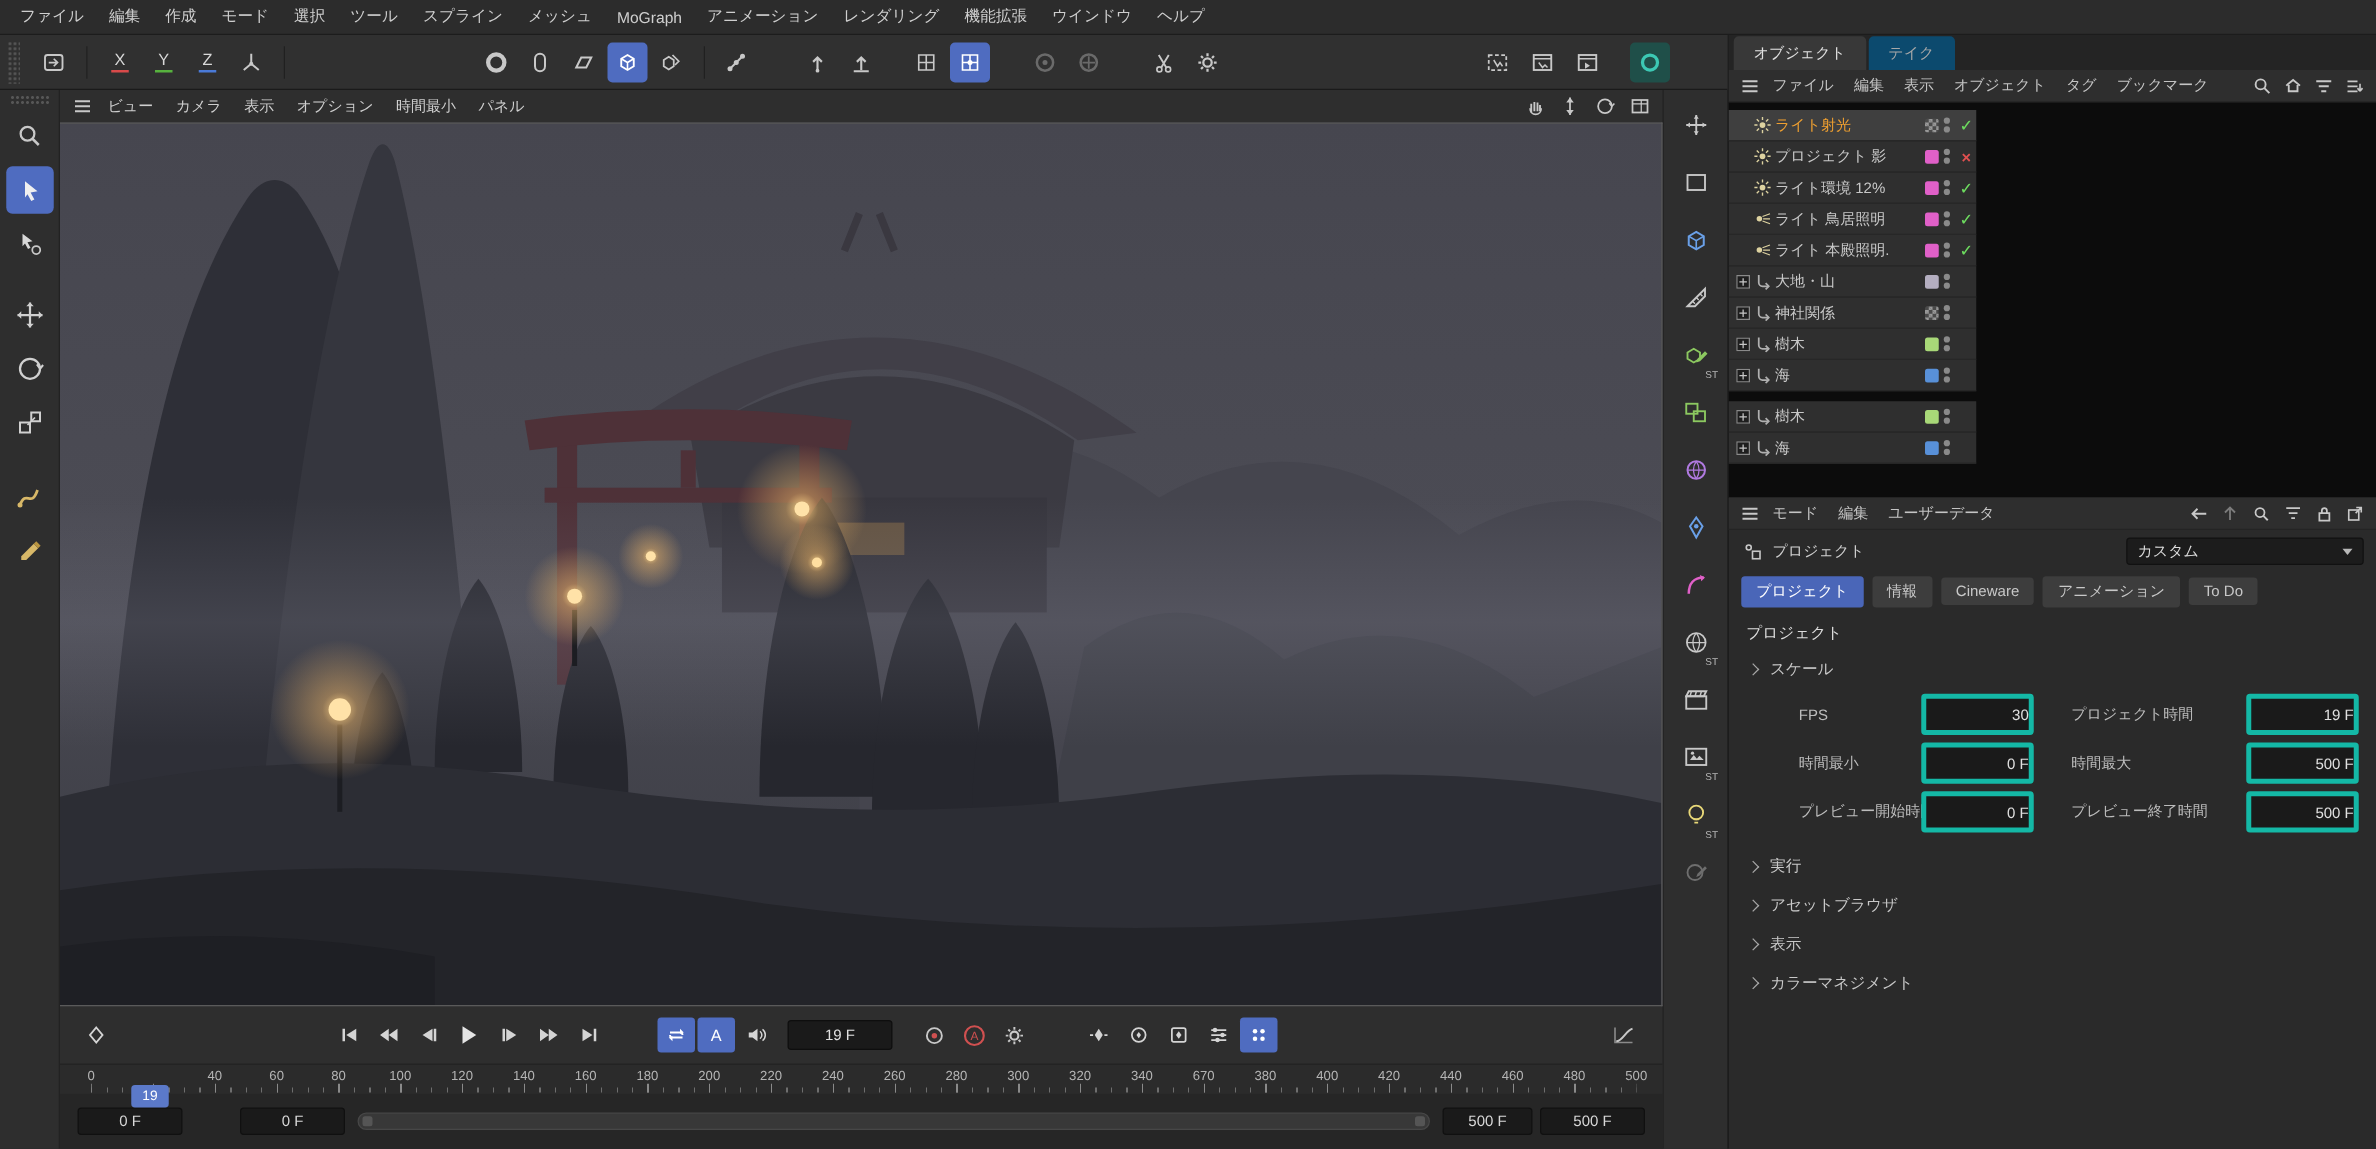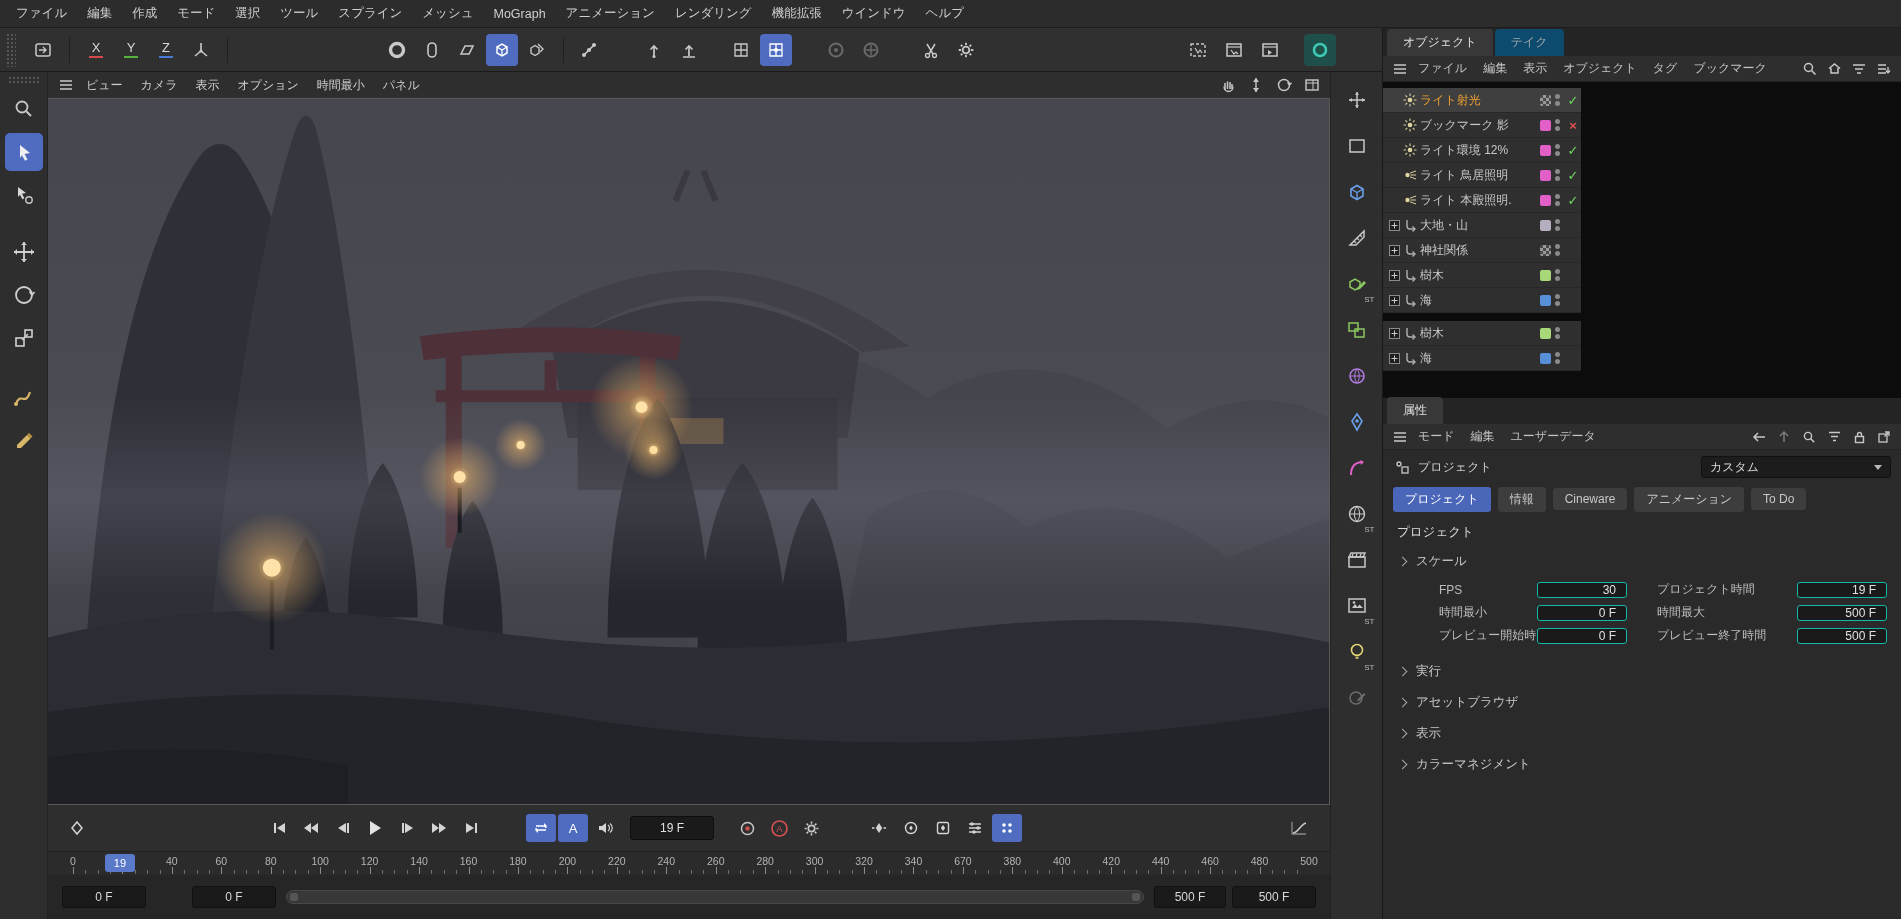--- a/index.html
+++ b/index.html
@@ -32,21 +32,21 @@
   .vp-canvas{height:707px;border:1px solid #5a5a5a;border-left:none;position:relative;overflow:hidden;background:#3c3d45}
   .scene{width:100%;height:100%;display:block}
   .transport{height:46px;background:#2e2e2e;display:flex;align-items:center;padding:0 14px}
   .tp{width:30px;height:28px;border-radius:3px;display:flex;align-items:center;justify-content:center;margin-right:2px}
   .tp.active{background:#4f6cc0}
   .frame-field{width:84px;height:24px;background:#1a1a1a;border:1px solid #0e0e0e;border-radius:3px;color:#e0e0e0;display:flex;align-items:center;justify-content:center;margin-left:8px}
   .ruler{position:relative;height:24px;background:#2b2b2b;border-top:1px solid #232323}
   .tick-label{position:absolute;top:3px;transform:translateX(-50%);font-size:10.5px;color:#b4b4b4}
   .ticks-minor{position:absolute;bottom:1px;left:25px;width:1236px;height:4px;background:repeating-linear-gradient(90deg,#6e6e6e 0,#6e6e6e 1px,transparent 1px,transparent 12.36px)}
   .ticks-major{position:absolute;bottom:1px;left:25px;width:1236px;height:7px;background:repeating-linear-gradient(90deg,#8a8a8a 0,#8a8a8a 1px,transparent 1px,transparent 49.44px)}
-  .playhead{position:absolute;top:2px;width:30px;height:18px;background:#5b79c9;border-radius:3px;color:#fff;font-size:11px;text-align:center;line-height:18px;z-index:2}
+  .playhead{position:absolute;top:16px;width:30px;height:18px;background:#5b79c9;border-radius:3px;color:#fff;font-size:11px;text-align:center;line-height:18px;z-index:2}
   .range-row{height:44px;background:#262626;display:flex;align-items:center;padding:0 14px}
   .f-box{width:84px;height:22px;background:#1a1a1a;border:1px solid #101010;border-radius:3px;color:#d8d8d8;display:flex;align-items:center;justify-content:center}
   .range-track{flex:1;height:14px;background:#383838;border:1px solid #474747;border-radius:7px;margin:0 10px;position:relative}
   .range-track i{position:absolute;top:2px;width:8px;height:8px;background:#555;border-radius:2px}
   .right-strip{width:52px;background:#2e2e2e;border-left:1px solid #222;display:flex;flex-direction:column;align-items:center;padding-top:8px}
   .rs-btn{width:40px;height:40px;border-radius:4px;display:flex;align-items:center;justify-content:center;position:relative;margin-bottom:6px}
   .rs-btn .st{position:absolute;bottom:0;right:2px;font-size:8px;color:#b8b8b8}
   .right-panel{width:519px;background:#2a2a2a;border-left:1px solid #181818;display:flex;flex-direction:column}
   .om-tabs{height:28px;background:#242424;display:flex;align-items:flex-end;padding-left:4px;gap:2px}
   .om-tab{padding:5px 16px;font-size:12px;color:#a8a8a8;background:#0c4a6e;border-radius:4px 4px 0 0}
@@ -77,21 +77,21 @@
   .am-tabs{display:flex;gap:7px;padding:4px 10px;height:30px;align-items:center}
   .am-tabbtn{padding:4px 12px;background:#3d3d3d;border-radius:3px;color:#c8c8c8;font-size:12px}
   .am-tabbtn.active{background:#4a66b8;color:#fff}
   .am-heading{padding:10px 14px 6px;color:#dcdcdc;font-size:12.5px;height:32px}
   .section{height:31px;display:flex;align-items:center;padding:0 16px;color:#c8c8c8}
   .chev{width:7px;height:7px;border-right:1.5px solid #a8a8a8;border-bottom:1.5px solid #a8a8a8;transform:rotate(-45deg);margin-right:10px;flex:none}
   .chev.open{transform:rotate(45deg);margin-top:-3px}
   .sec-label{font-size:12.5px}
   .fields-grid{display:grid;grid-template-columns:98px 90px 30px 140px 90px;row-gap:6px;align-items:center;padding:4px 0 12px 56px}
   .flabel{font-size:12px;color:#bcbcbc;white-space:nowrap}
-  .f-input{height:16px;background:#1a1a1a;border:1px solid #14b8a6;border-radius:3px;color:#e0e0e0;display:flex;align-items:center;justify-content:flex-end;padding-right:10px;font-size:12px}
+  .f-input{height:33px;background:#1a1a1a;border:4px solid #14b8a6;border-radius:3px;color:#e0e0e0;display:flex;align-items:center;justify-content:flex-end;font-size:12px}
 </style>
 </head>
 <body>
 
 <div class="app">
 
   <div class="menubar">
     <div class="menu-items" id="menubar-items">
         <div class="mi">ファイル</div>
         <div class="mi">編集</div>
@@ -758,21 +758,21 @@
     <span class="state" style="color:#6ddc5f">✓</span>
   </div>
             <div class="om-row">
     <span class="exp"></span>
     <span class="obj-ico">
                 <svg width="14" height="14" viewBox="0 0 14 14">
                   <circle cx="7" cy="7" r="2.3" fill="#ddd2a0"></circle>
                   <path d="M7 .5V3M7 11v2.5M.5 7H3M11 7h2.5M2.4 2.4l1.8 1.8M9.8 9.8l1.8 1.8M11.6 2.4L9.8 4.2M4.2 9.8l-1.8 1.8" stroke="#ddd2a0" stroke-width="1.1"></path>
                 </svg>
               </span>
-    <span class="oname">ブックマーク 影</span>
+    <span class="oname">プロジェクト 影</span>
     <span class="layer-sq" style="background:#e060c8"></span>
     <span class="dots">
                 <i></i>
                 <i></i>
               </span>
     <span class="state" style="color:#e05050;font-weight:bold">×</span>
   </div>
             <div class="om-row">
     <span class="exp"></span>
     <span class="obj-ico">
@@ -947,23 +947,20 @@
     <span class="dots">
                 <i></i>
                 <i></i>
               </span>
     <span class="state"></span>
   </div>
           </div>
       </div>
 
       <div class="am">
-        <div class="am-tabbar">
-          <div class="om-tab active">属性</div>
-        </div>
         <div class="om-menu am-menu">
           <div class="om-icon">
             <svg width="14" height="12">
                 <path d="M1 2h12M1 6h12M1 10h12" stroke="#c8c8c8" stroke-width="1.6"></path>
               </svg>
           </div>
           <div class="menu-items" id="am-menu-items">
               <div class="om-mi">モード</div>
               <div class="om-mi">編集</div>
               <div class="om-mi">ユーザーデータ</div>

